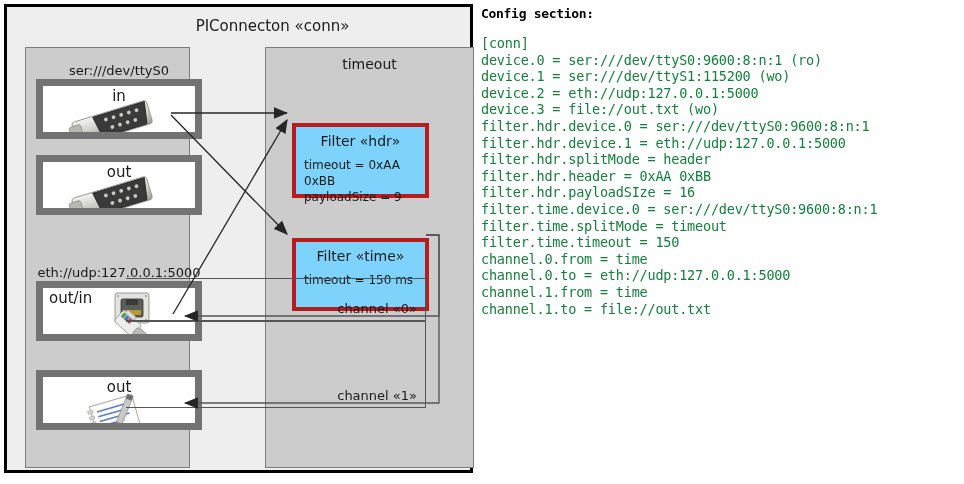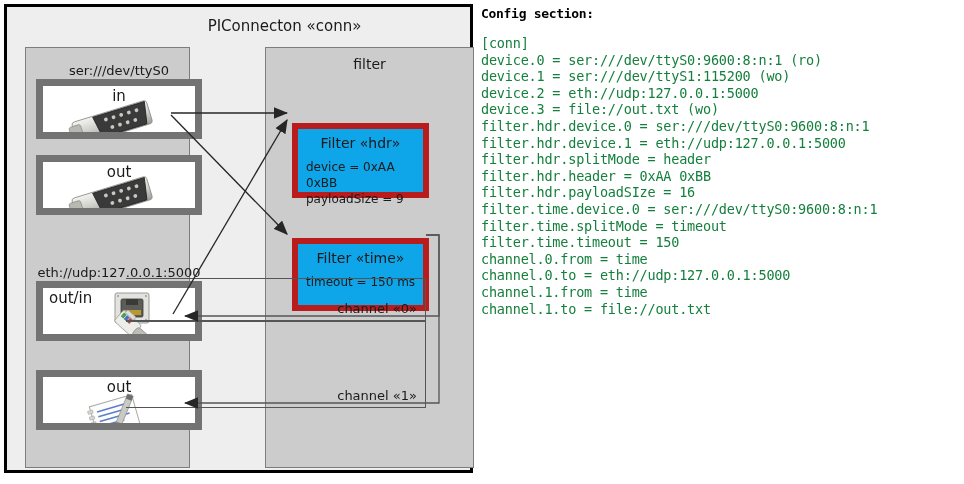--- a/index.html
+++ b/index.html
@@ -14,21 +14,21 @@
   #root{position:absolute;left:0;top:0;width:964px;height:484px;}
 
   
   .outer-frame{
     position:absolute;left:4px;top:4px;width:469px;height:469px;
     border:3px solid #000;
     background:#eeeeee;
     box-sizing:border-box;
   }
   .diagram-title{
-    position:absolute;left:12px;top:10px;width:100%;
+    position:absolute;left:0;top:10px;width:100%;
     text-align:center;font-size:15px;color:#1a1a1a;padding-left:34px;
   }
 
   
   .panel{
     position:absolute;
     background:#cccccc;
     border:1px solid #7d7d7d;
     box-sizing:border-box;
   }
@@ -56,22 +56,22 @@
   .device-dir{
     position:absolute;left:0;top:1px;width:100%;
     text-align:center;font-size:15px;color:#1a1a1a;
     z-index:3;pointer-events:none;
   }
   .device-dir.left{text-align:left;left:6px;width:auto;}
 
   
   .filter-box{
     position:absolute;
-    background:#0ea5e9;
-    border:6px solid #b91c1c;
+    background:#7dd3fc;
+    border:4px solid #b91c1c;
     box-sizing:border-box;
   }
   .filter-title{
     position:absolute;left:0;top:6px;width:100%;
     text-align:center;font-size:14px;color:#1a1a1a;
   }
   .filter-props{
     position:absolute;left:8px;top:30px;
     font-size:12px;color:#1a1a1a;line-height:16px;
   }
@@ -243,26 +243,26 @@
                   <rect x="36" y="2" width="6" height="5" fill="#6e6e6a"></rect>
                 </g>
               </g>
             </svg>
           </span>
         </div>
       </div>
     </div>
 
     <div class="panel" id="filters-panel">
-      <div class="panel-title">filter</div>
+      <div class="panel-title">timeout</div>
 
       <div class="filter-box" id="filter-hdr">
         <div class="filter-title">Filter «hdr»</div>
         <div class="filter-props">
-          <div>device = 0xAA 0xBB</div>
+          <div>timeout = 0xAA 0xBB</div>
           <div>payloadSize = 9</div>
         </div>
       </div>
 
       <div class="filter-box" id="filter-time">
         <div class="filter-title">Filter «time»</div>
         <div class="filter-props">
           <div>timeout = 150 ms</div>
         </div>
       </div>

